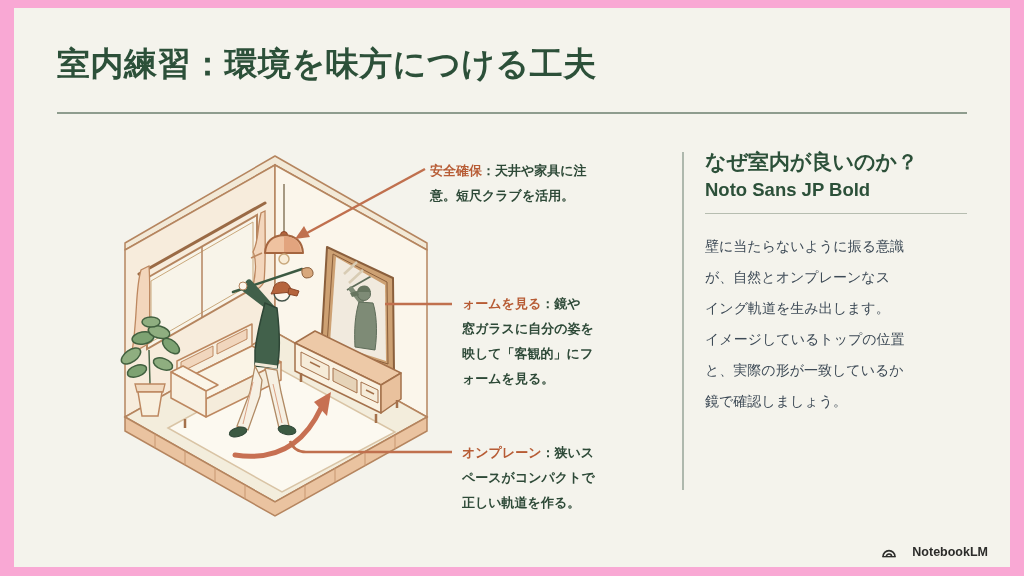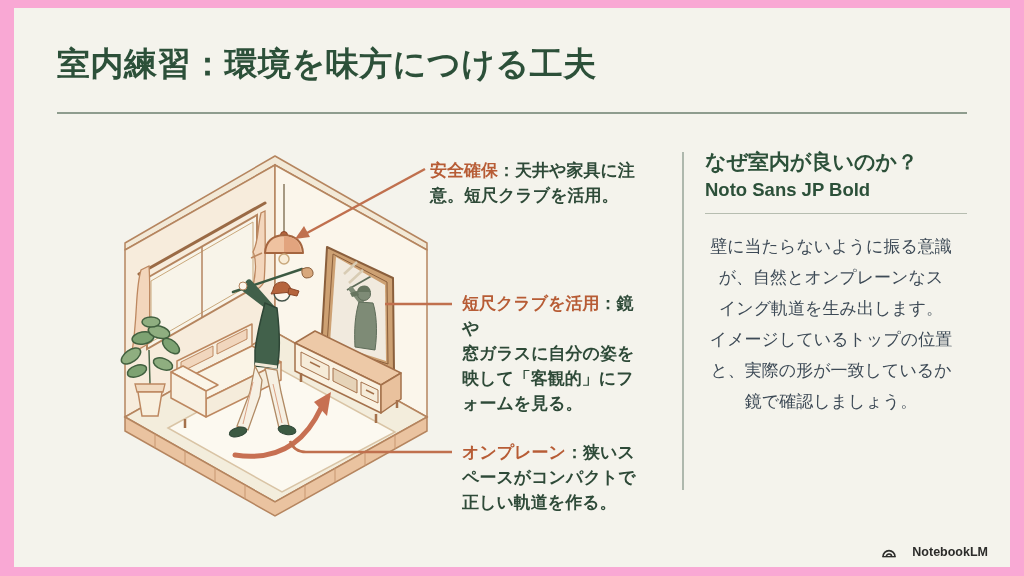--- a/index.html
+++ b/index.html
@@ -7,35 +7,35 @@
          font-family:"Liberation Sans","DejaVu Sans",sans-serif;}
   .slide{position:absolute;left:14px;top:8px;width:996px;height:559px;background:#f4f3ec;}
 
   .page-title{position:absolute;left:43px;top:34px;margin:0;font-size:33px;font-weight:bold;
               color:#2c5039;letter-spacing:0.5px;}
   .title-rule{position:absolute;left:43px;top:104px;width:910px;height:2px;background:#8e9c8e;}
 
   .illu{position:absolute;left:71px;top:132px;width:380px;height:400px;}
   .overlay{position:absolute;left:0;top:0;width:996px;height:559px;pointer-events:none;}
 
-  .ann{position:absolute;margin:0;font-size:17px;font-weight:bold;line-height:25px;
+  .ann{position:absolute;margin:0;font-size:13px;font-weight:bold;line-height:25px;
        color:#2e4a38;white-space:pre-line;}
   .ann .ann-label{color:#b75c35;}
   .ann1{left:416px;top:150px;width:224px;}
   .ann2{left:448px;top:283px;width:186px;}
   .ann3{left:448px;top:432px;width:186px;}
 
   .vdivider{position:absolute;left:668px;top:144px;width:2px;height:338px;background:#aeb8ad;}
 
   .panel{position:absolute;left:691px;top:140px;width:268px;}
   .panel h2{margin:0;font-size:21px;font-weight:bold;color:#2c5039;font-family:Liberation Mono, monospace;}
   .panel h3{margin:3px 0 12px 0;font-size:18.5px;font-weight:bold;color:#2c5039;}
   .panel-rule{margin-top:11px;width:262px;height:1px;background:#b6bdb0;}
-  .panel-body{margin:17px 16px 0 0;font-size:17px;line-height:31px;color:#3d4a56;
-              white-space:pre-line;text-align:center;}
+  .panel-body{margin:17px 16px 0 0;font-size:14px;line-height:31px;color:#3d4a56;
+              white-space:pre-line;}
 
   .footer{position:absolute;right:22px;bottom:8px;display:flex;align-items:center;gap:15px;
           color:#2c2c2a;font-size:12.5px;font-weight:bold;}
 </style>
 </head>
 <body>
 
 <div class="stage">
   <div class="slide">
 
@@ -173,21 +173,21 @@
         <line x1="411" y1="161" x2="293" y2="225" stroke="#c0704e" stroke-width="2.5"></line>
         <polygon points="281,231 296,229 290,218" fill="#c0704e"></polygon>
       </g>
       <line x1="371" y1="296" x2="438" y2="296" stroke="#c0704e" stroke-width="2.5"></line>
       <path d="M438,444 L292,444 Q280,444 276,433" fill="none" stroke="#c0704e" stroke-width="2.5"></path>
     </svg>
 
     <p class="ann ann1"><span class="ann-label">安全確保</span><span class="ann-text">：天井や家具に注
 意。短尺クラブを活用。</span></p>
 
-    <p class="ann ann2"><span class="ann-label">短尺クラブを活用</span><span class="ann-text">：鏡や
+    <p class="ann ann2"><span class="ann-label">ォームを見る</span><span class="ann-text">：鏡や
 窓ガラスに自分の姿を
 映して「客観的」にフ
 ォームを見る。</span></p>
 
     <p class="ann ann3"><span class="ann-label">オンプレーン</span><span class="ann-text">：狭いス
 ペースがコンパクトで
 正しい軌道を作る。</span></p>
 
     <div class="vdivider"></div>
 

